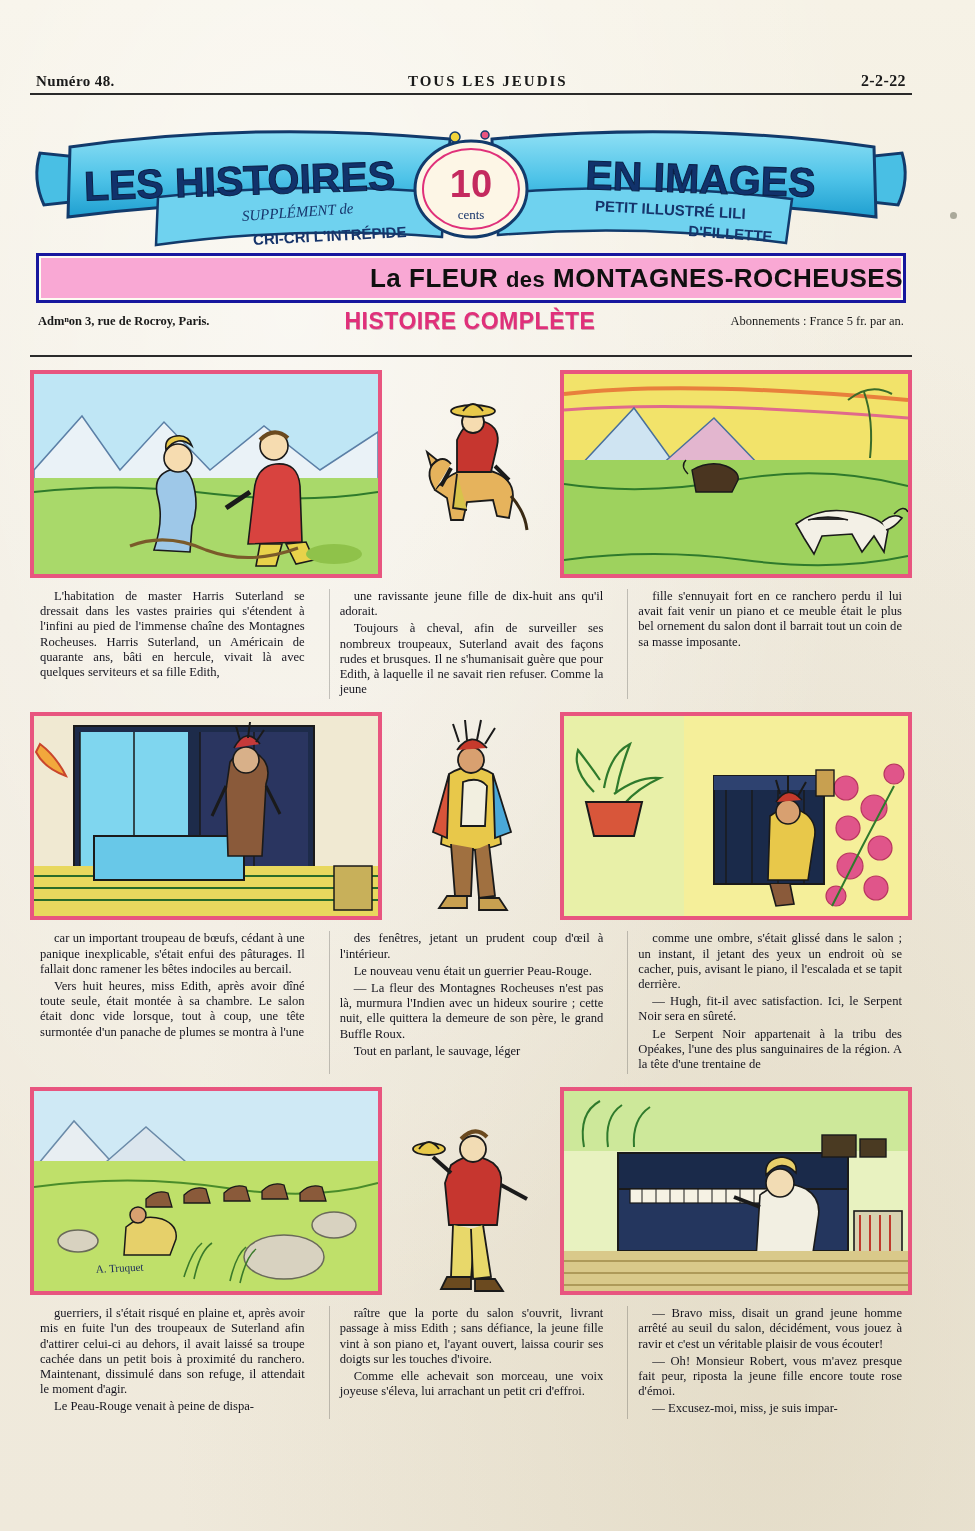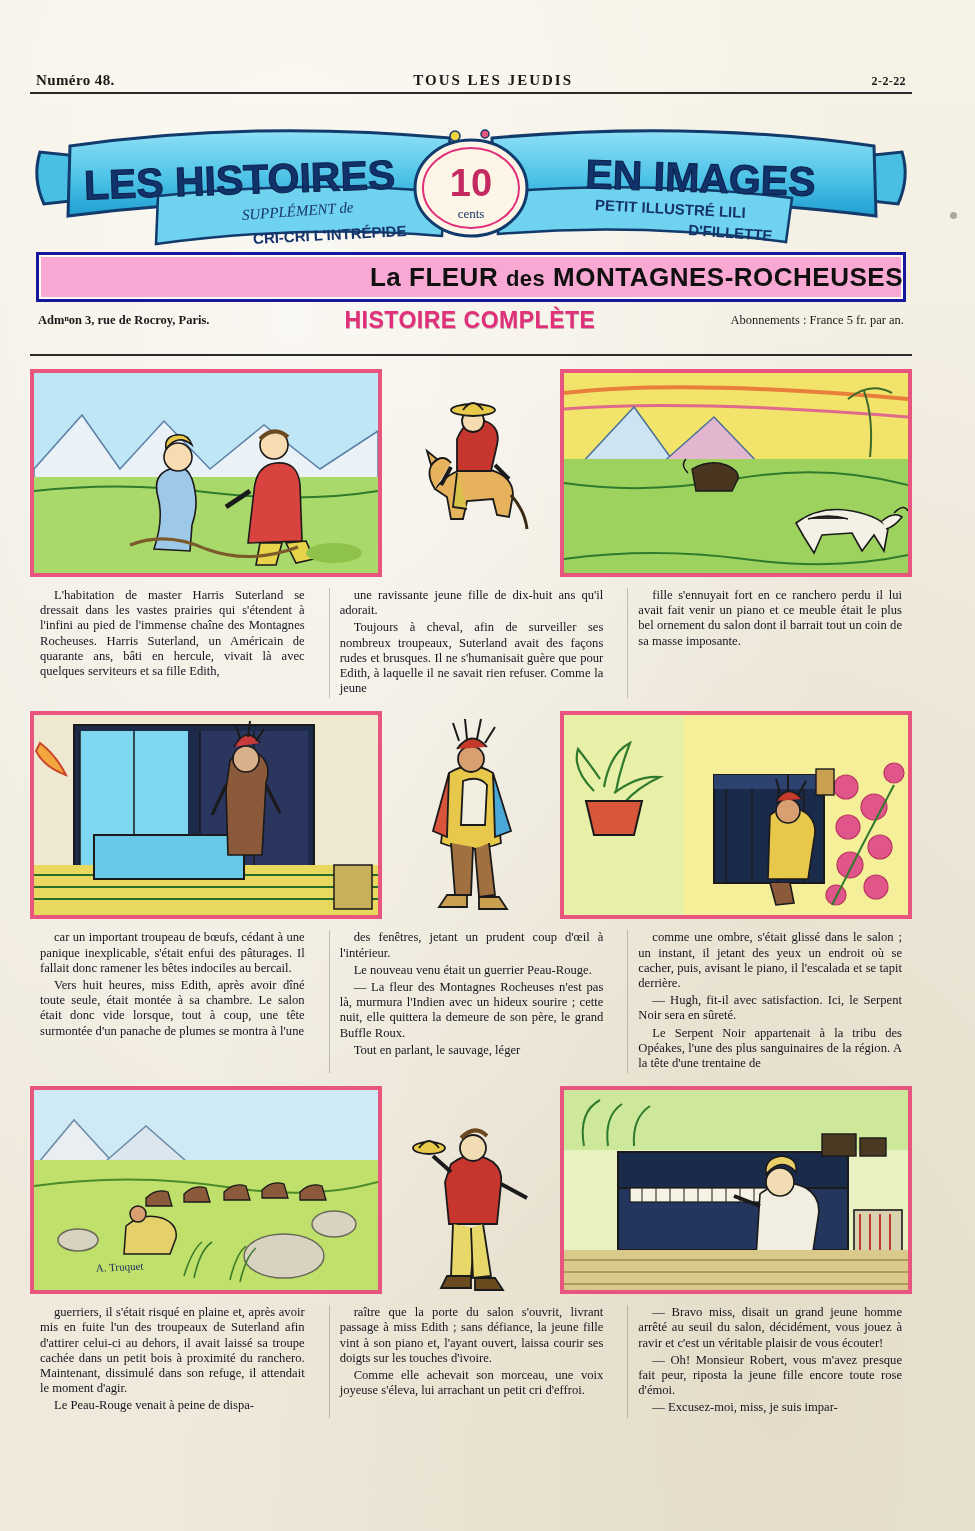--- a/index.html
+++ b/index.html
@@ -47,21 +47,21 @@
     font-weight: bold;
     font-size: 15px;
     letter-spacing: 0.4px;
     padding: 0 6px 3px 6px;
     border-bottom: 2px solid #2a2a2a;
   }
   .topline .center {
     letter-spacing: 2px;
     font-size: 15px;
   }
-  .topline .right { font-size: 12px; }
+  .topline .right { font-size: 16px; }
 
   
   .masthead {
     position: relative;
     height: 148px;
     margin-top: 6px;
   }
   .banner-svg { position: absolute; left: 0; top: 0; }
 
   .title-box {

